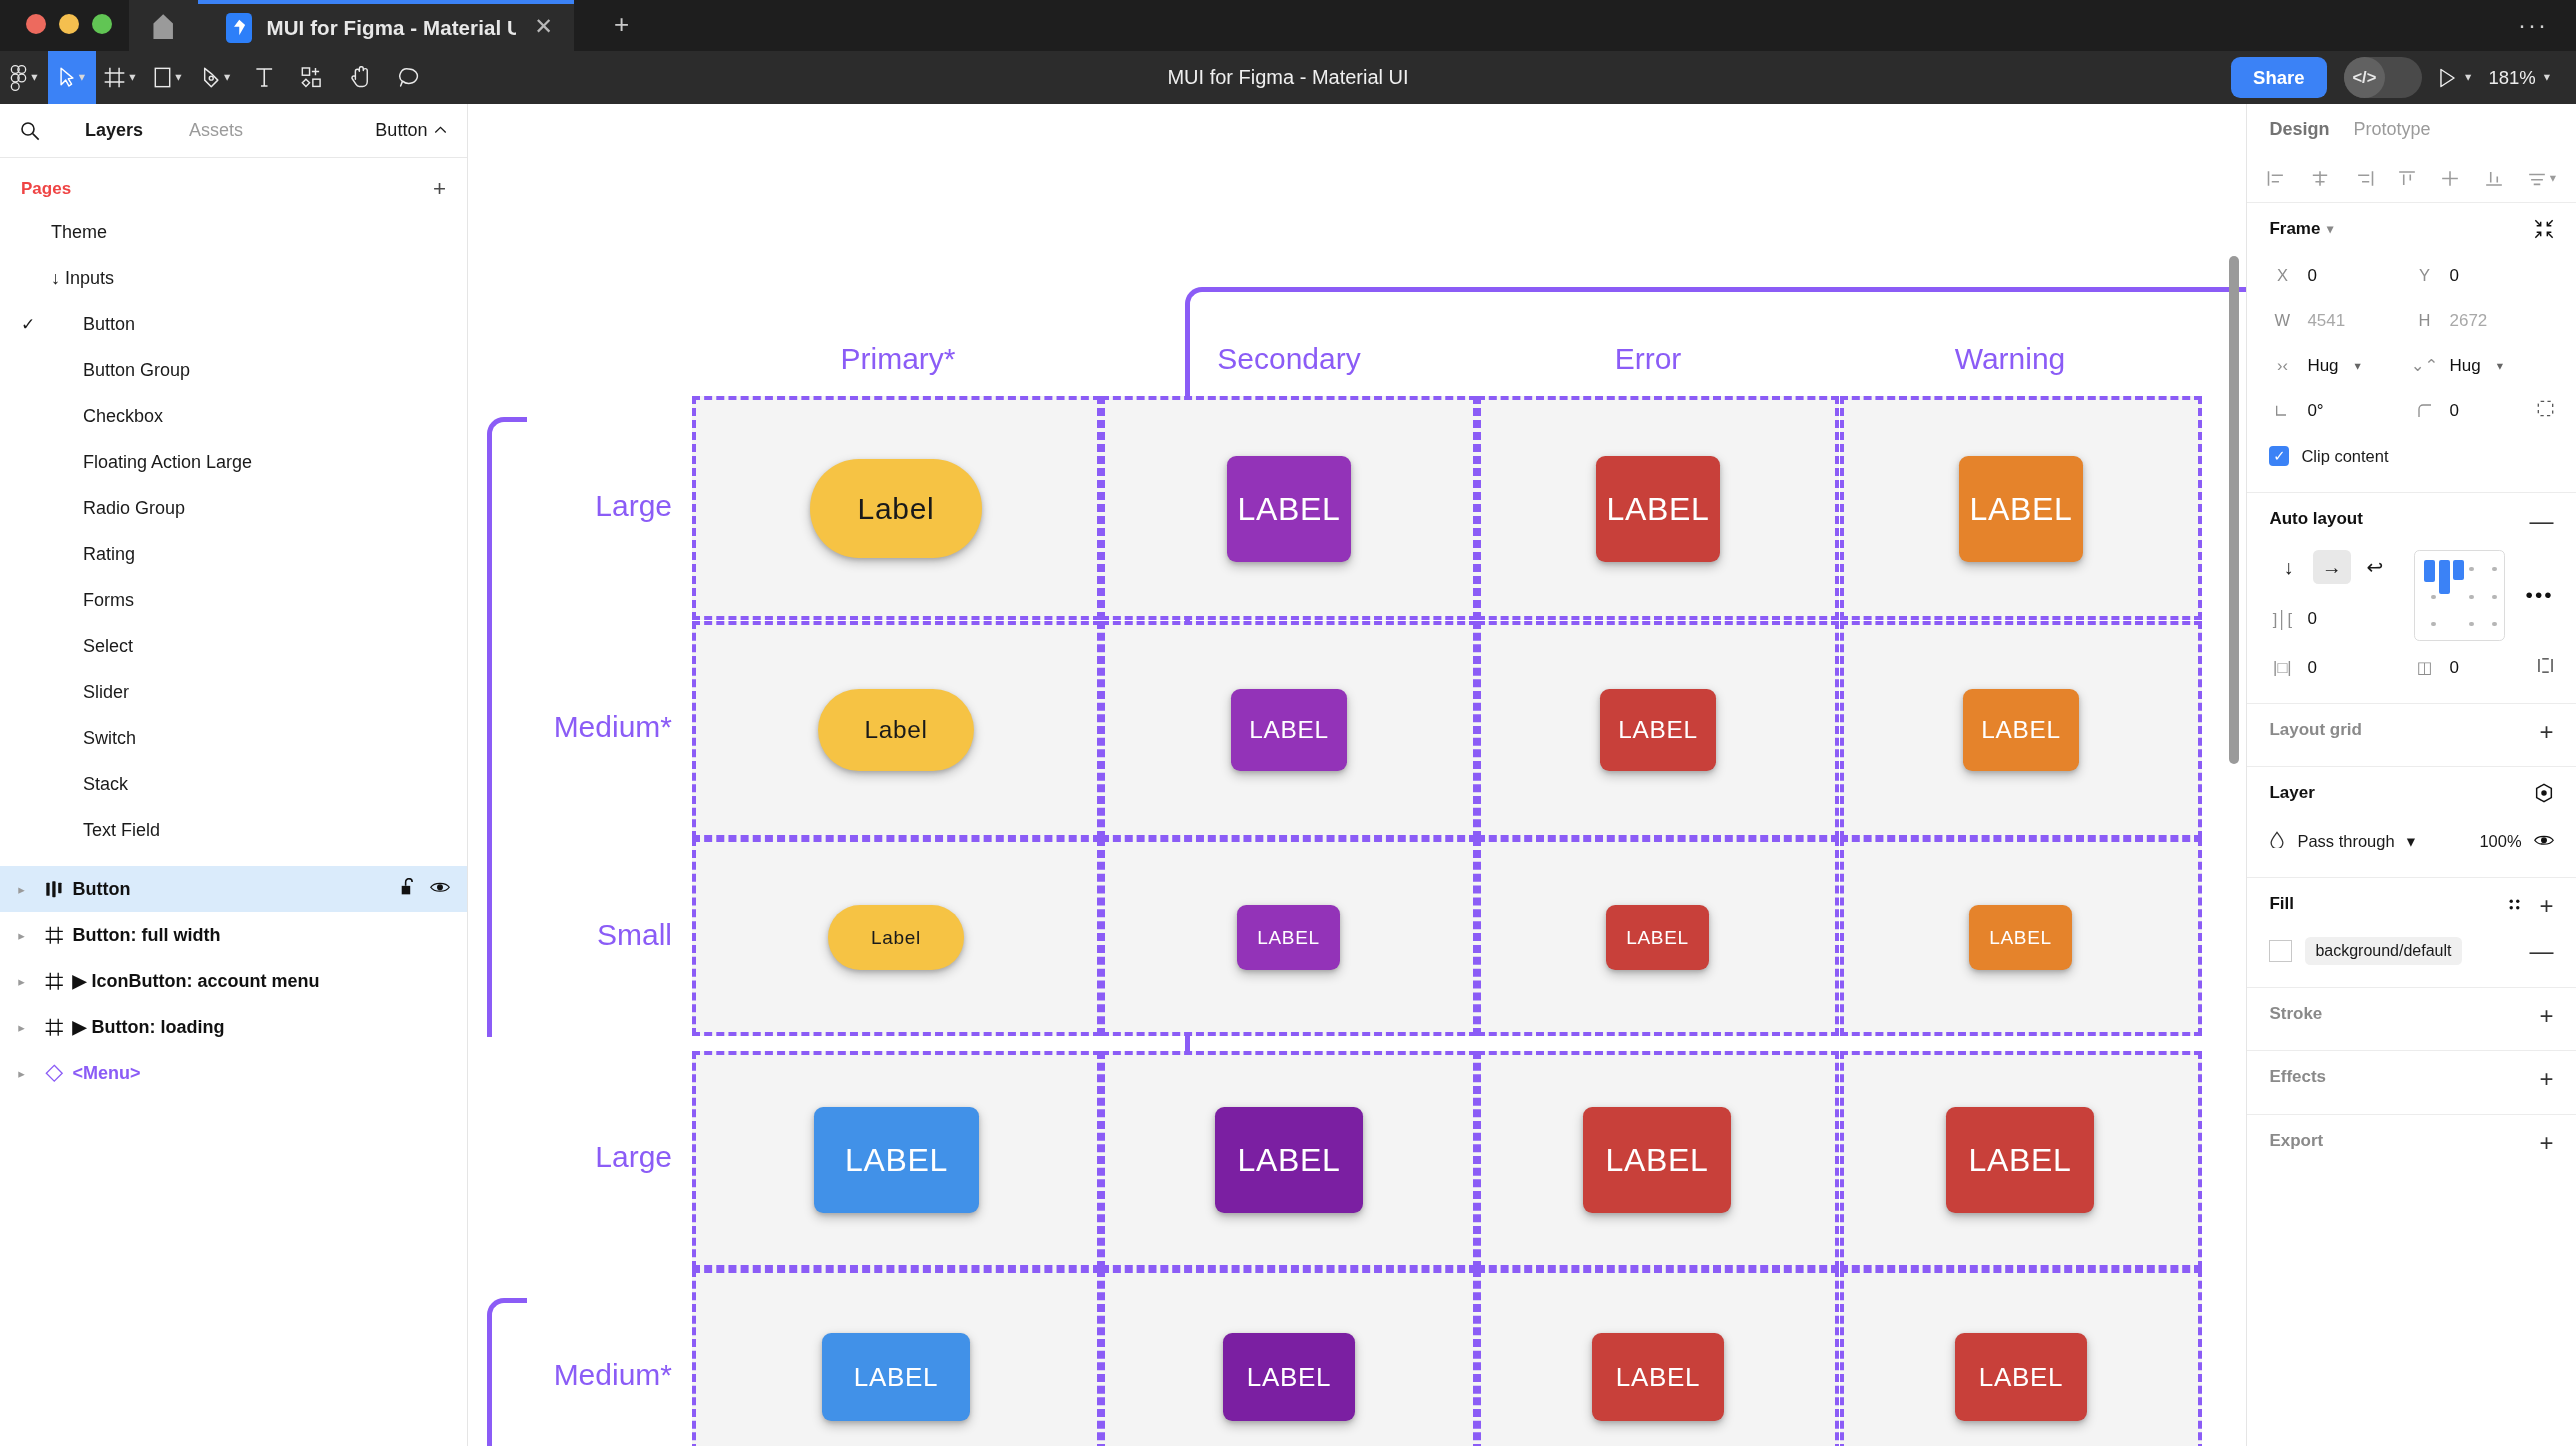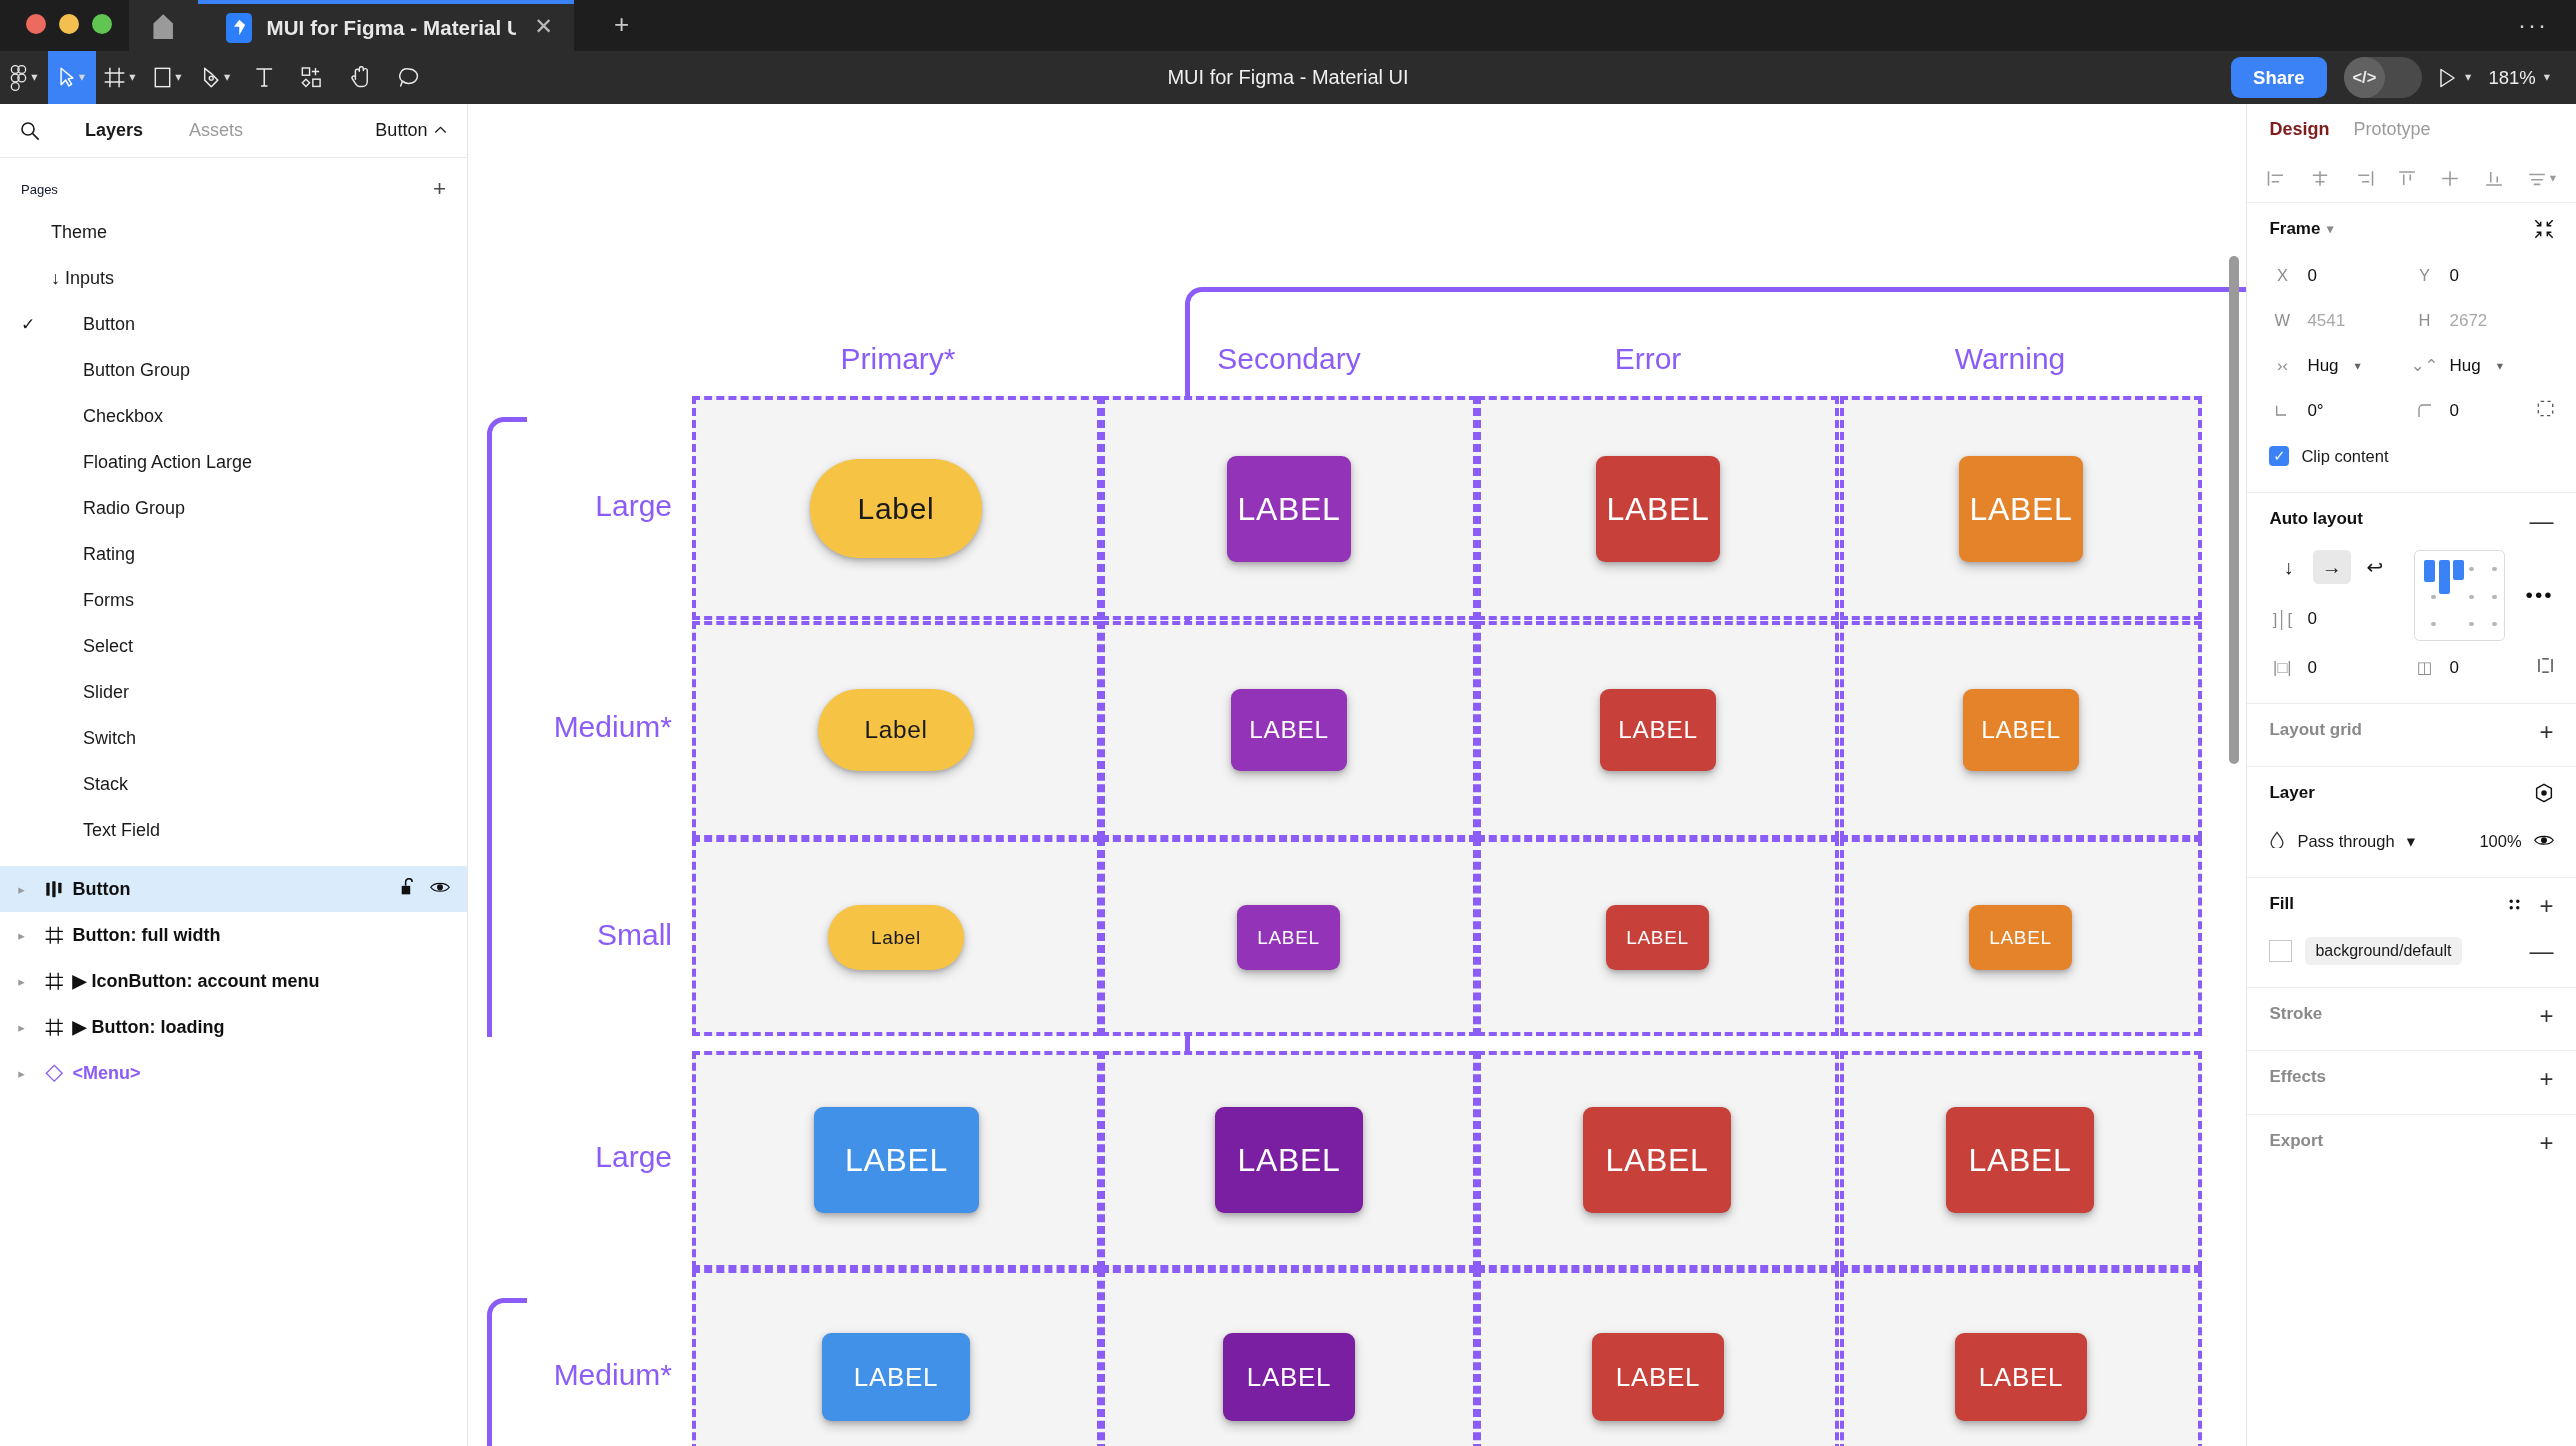--- a/index.html
+++ b/index.html
@@ -96,21 +96,21 @@
   .lh-tab {
     font-size: 18px; padding: 0 17px; cursor: pointer; color: #9b9b9b;
   }
   .lh-tab.active { color: #1a1a1a; font-weight: 700; }
   .lh-right { margin-left: auto; display: flex; align-items: center; gap: 6.6px; cursor: pointer; }
   .lh-right span { font-size: 18px; color: #1a1a1a; }
 
   .pages-head {
     display: flex; align-items: center; padding: 20px 21px 9.2px 21px;
   }
-  .pages-title { font-size: 13px; font-weight: 400; color: #0f172a; }
+  .pages-title { font-size: 17px; font-weight: 700; color: #ef4444; }
   .pages-add { margin-left: auto; font-size: 22.4px; color: #4a4a4a; line-height: 1; cursor: pointer; }
 
   .page-row {
     height: 46px; display: flex; align-items: center; padding: 0 21px; cursor: pointer;
     font-size: 18px; color: #1a1a1a;
   }
   .page-row .chk { width: 30px; flex: 0 0 30px; font-size: 17px; color: #1a1a1a; }
   .page-row .lbl { white-space: nowrap; }
   .page-row.indent .lbl { padding-left: 32px; }
 
@@ -163,21 +163,21 @@
   }
 
   
   .right {
     width: 330px; flex: 0 0 330px; background: #fff;
     border-left: 0.7px solid #e5e5e5; display: flex; flex-direction: column;
     font-size: 16.5px; color: #1a1a1a;
   }
   .r-tabs { height: 50px; display: flex; align-items: center; padding: 0 22.4px; gap: 24px; flex: 0 0 50px; }
   .r-tab { font-size: 18px; color: #9b9b9b; cursor: pointer; }
-  .r-tab.active { color: #7f1d1d; font-weight: 700; }
+  .r-tab.active { color: #737373; font-weight: 700; }
   .r-aligns {
     height: 49px; display: flex; align-items: center; justify-content: space-between;
     padding: 0 20px; border-bottom: 0.7px solid #ececec; flex: 0 0 49px;
   }
   .r-aligns .ai { cursor: pointer; display: flex; align-items: center; gap: 2.6px; }
   .r-sec { padding: 16px 22.4px 14.5px 22.4px; border-bottom: 0.7px solid #ececec; }
   .r-sec.nb { border-bottom: none; }
   .r-sec-head { display: flex; align-items: flex-start; height: 32px; }
   .r-sec-title { font-size: 17px; font-weight: 700; color: #111; display: flex; align-items: center; gap: 6.6px; }
   .r-sec-title.muted { color: #8a8a8a; font-weight: 700; }

